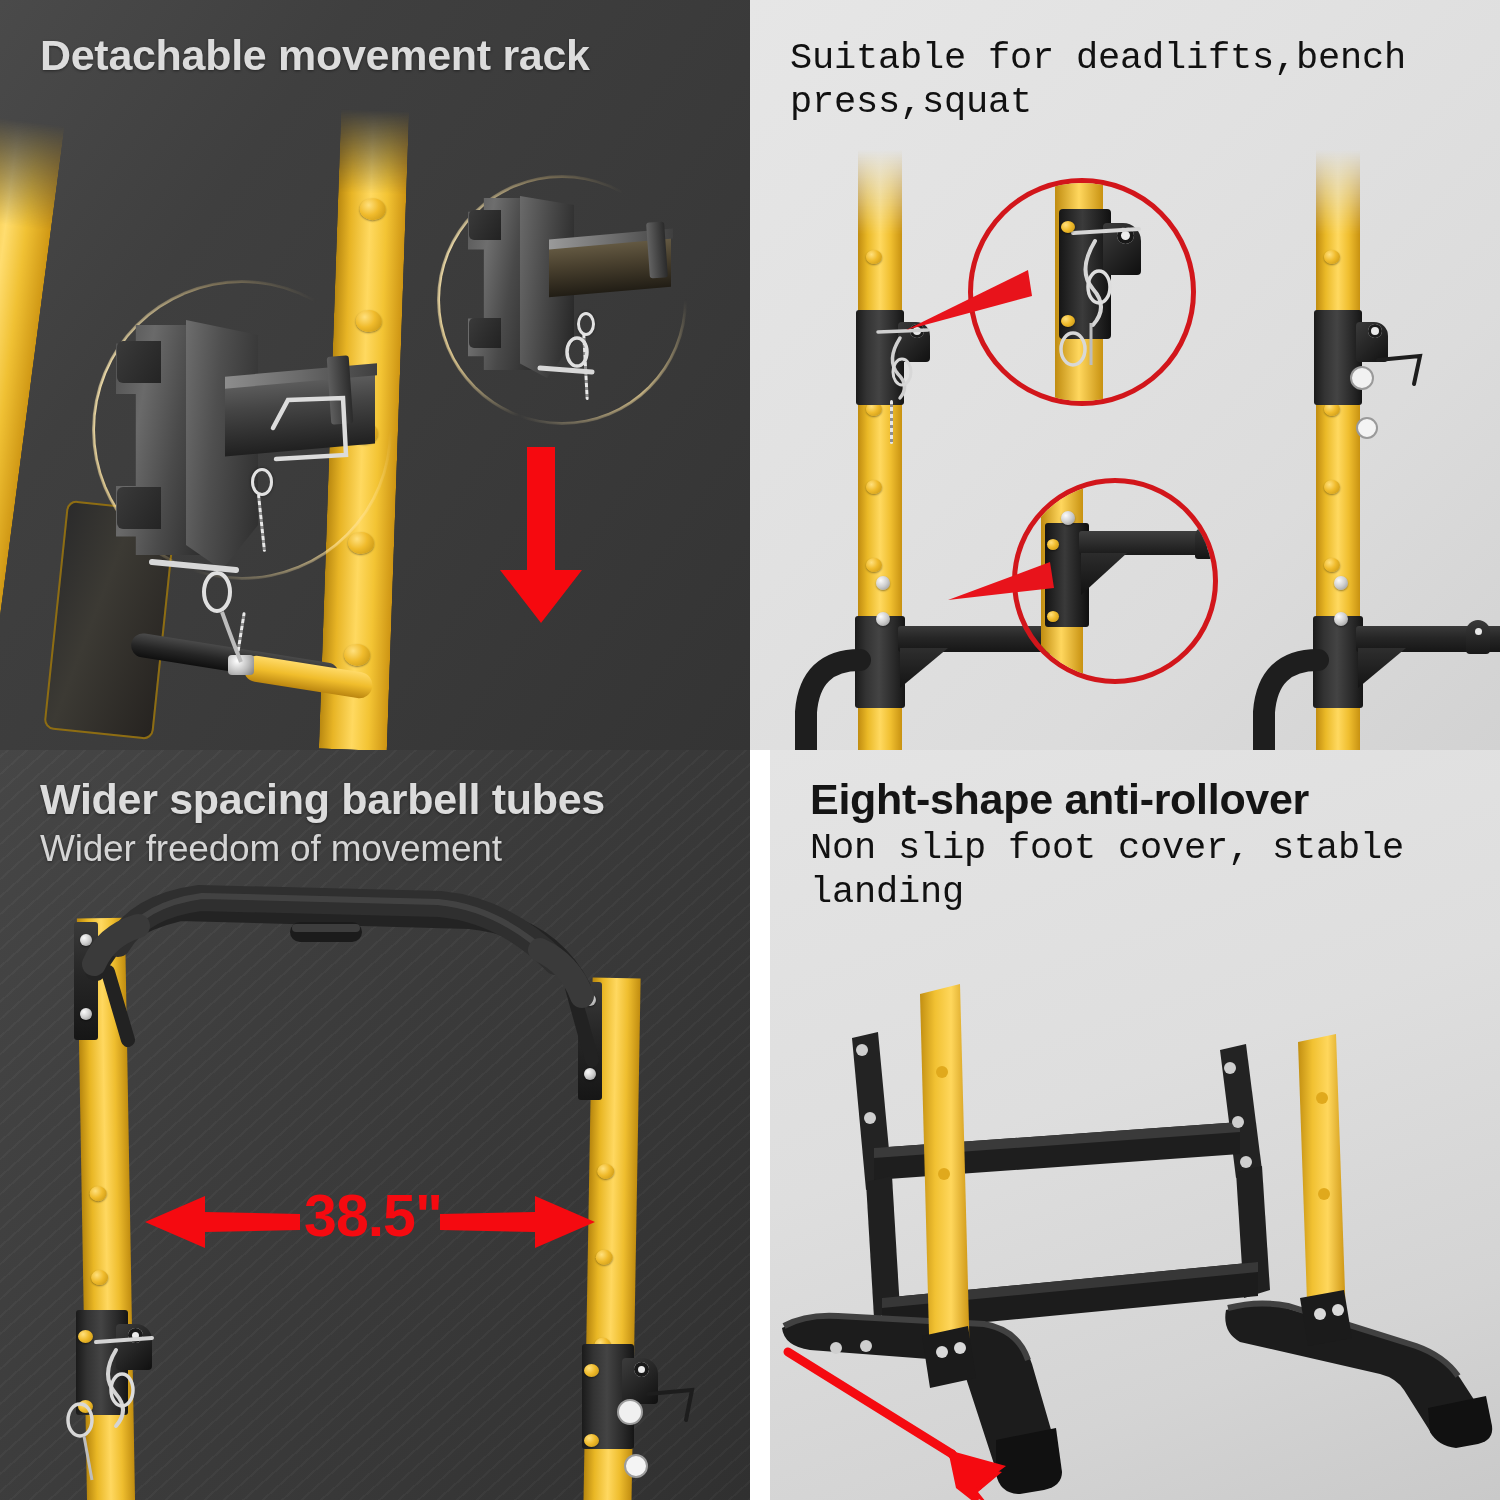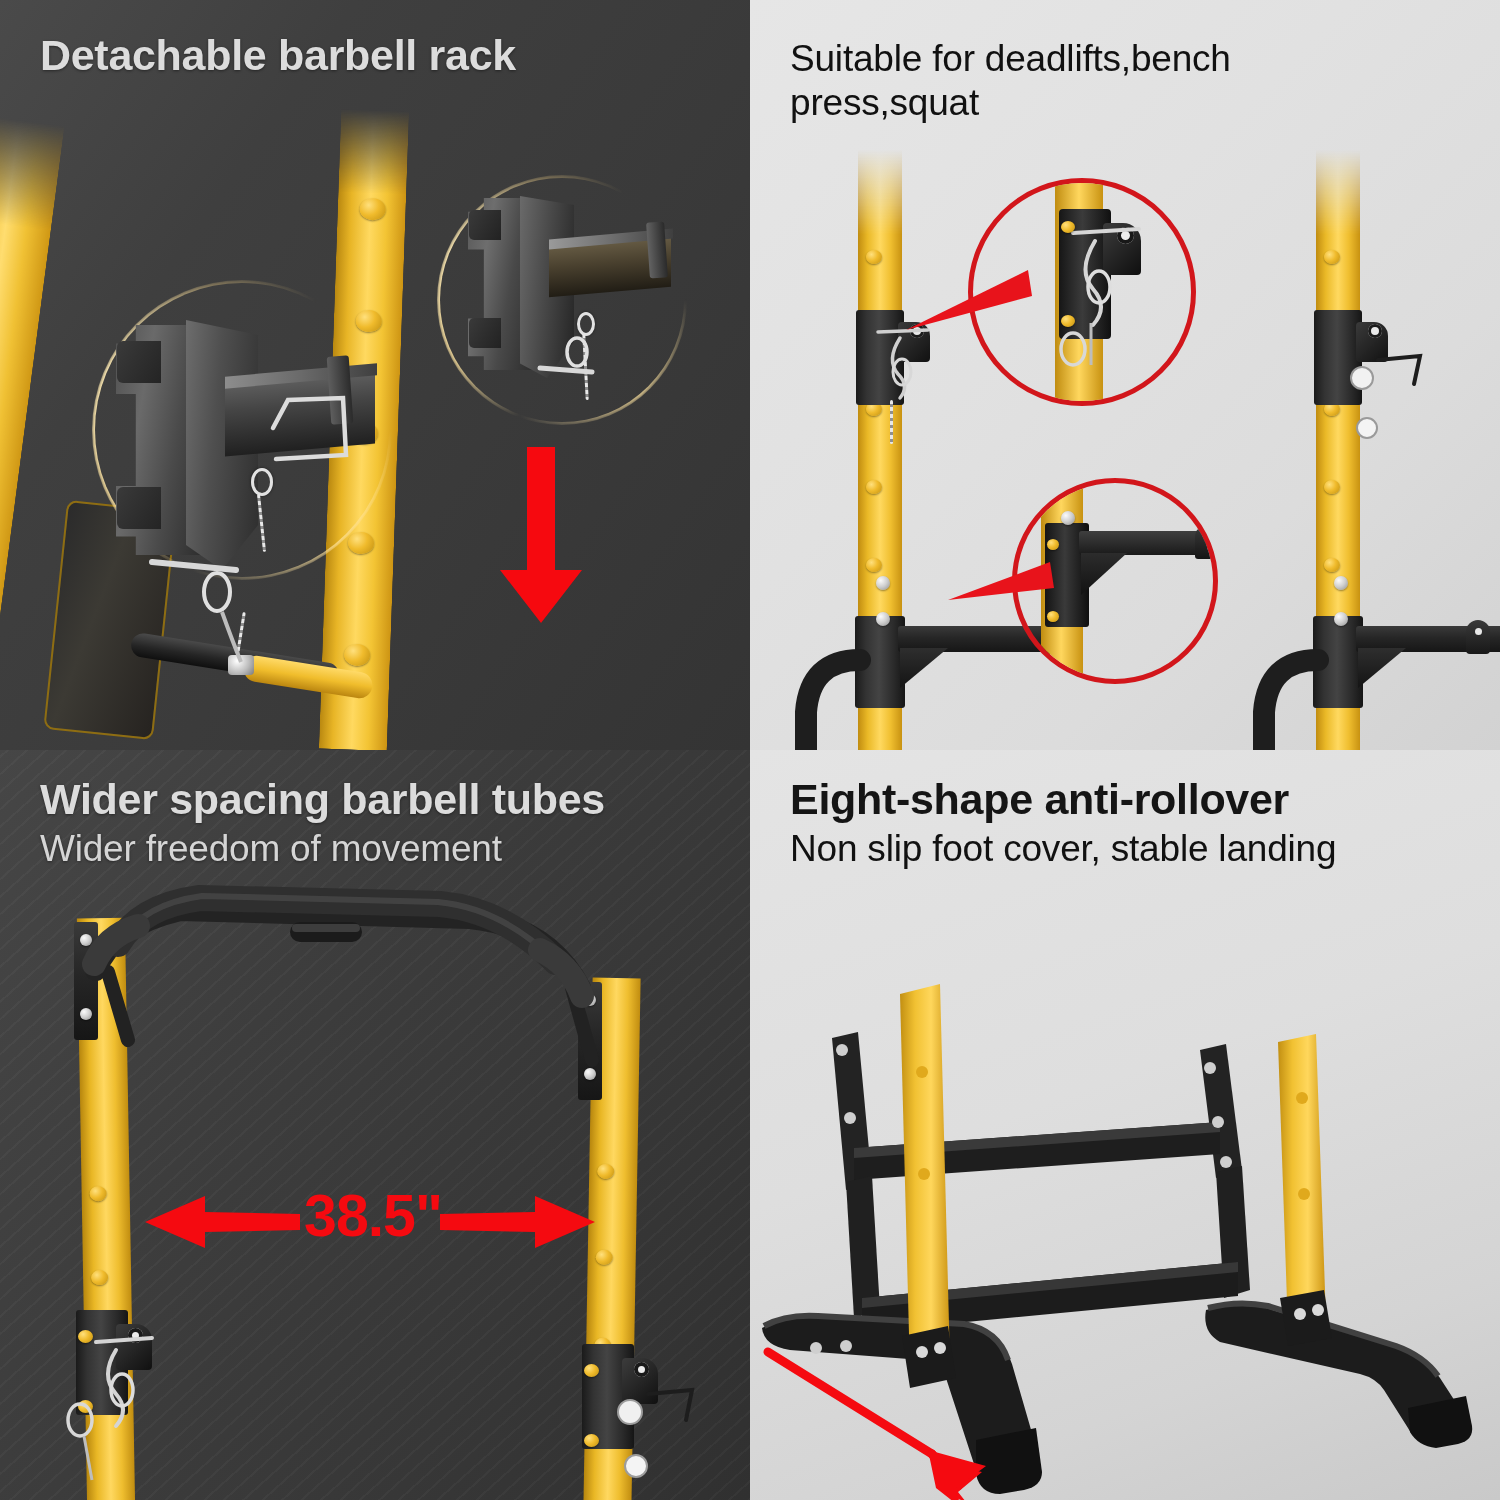--- a/index.html
+++ b/index.html
@@ -24,33 +24,34 @@
         rgba(255,255,255,0.0) 2px, rgba(255,255,255,0.0) 13px),
       linear-gradient(120deg, #464646 0%, #3d3d3d 35%, #373737 70%, #303030 100%);
   }
   .panel-light {
     background:
       linear-gradient(135deg, #e6e6e6 0%, #e1e1e1 40%, #dcdcdc 70%, #d2d2d2 100%);
   }
   .panel-light-2 {
     background:
       linear-gradient(160deg, #e4e4e4 0%, #dedede 45%, #d4d4d4 78%, #c9c9c9 100%);
+    margin-left: 20px;
   }
 
   
   .heads { position:absolute; z-index:40; pointer-events:none; }
   .h-title {
     font-weight:bold; line-height:1.07; letter-spacing:-0.3px;
   }
   .h-sub { line-height:1.18; letter-spacing:-0.2px; }
 
   .light-text .h-title { color:#dcdcdc; font-size:43px; text-shadow:0 1px 3px rgba(0,0,0,.45); }
   .light-text .h-sub   { color:#d5d5d5; font-size:37px; text-shadow:0 1px 3px rgba(0,0,0,.4); margin-top:5px;}
   .dark-text  .h-title { color:#151515; font-size:43px; }
-  .dark-text  .h-sub   { color:#111111; font-size:37px; margin-top:5px;}
+  .dark-text  .h-sub   { color:#111111; font-size:37px; margin-top:5px;font-family:Liberation Mono, monospace;}
   .black-part {
     position:absolute;
     background:linear-gradient(90deg,#1a1a1a 0%,#333 22%,#444 48%,#2a2a2a 78%,#151515 100%);
   }
   .black-flat {
     position:absolute;
     background:linear-gradient(180deg,#3a3a3a 0%,#262626 45%,#161616 100%);
   }
   .bolt {
     position:absolute; border-radius:50%;
@@ -210,21 +211,21 @@
         <path d="M540 368 L592 372" stroke="#d8d8d8" stroke-width="5" stroke-linecap="round" fill="none"></path>
         <ellipse cx="577" cy="352" rx="10" ry="14" fill="none" stroke="#e0e0e0" stroke-width="3.5"></ellipse>
       </svg>
     </div>
 
     <svg class="overlay" style="z-index:30">
       <path d="M527 447 L555 447 L555 570 L582 570 L541 623 L500 570 L527 570 Z" fill="#f6090f"></path>
     </svg>
 
     <div class="heads light-text" style="left:40px;top:32px;width:660px;">
-      <div class="h-title">Detachable barbell rack</div>
+      <div class="h-title">Detachable movement rack</div>
     </div>
   </div>
 
   <div class="panel panel-light">
 
     <div>
       <div style="position:absolute;left:108px;top:150px;width:44px;height:600px;
                   background:linear-gradient(90deg,#c08c10 0%,#eab927 22%,#ffd960 50%,#f0bf30 74%,#c89211 100%);
                   -webkit-mask-image:linear-gradient(180deg,rgba(0,0,0,0) 0%,rgba(0,0,0,1) 14%,rgba(0,0,0,1) 100%);
                   mask-image:linear-gradient(180deg,rgba(0,0,0,0) 0%,rgba(0,0,0,1) 14%,rgba(0,0,0,1) 100%);">

